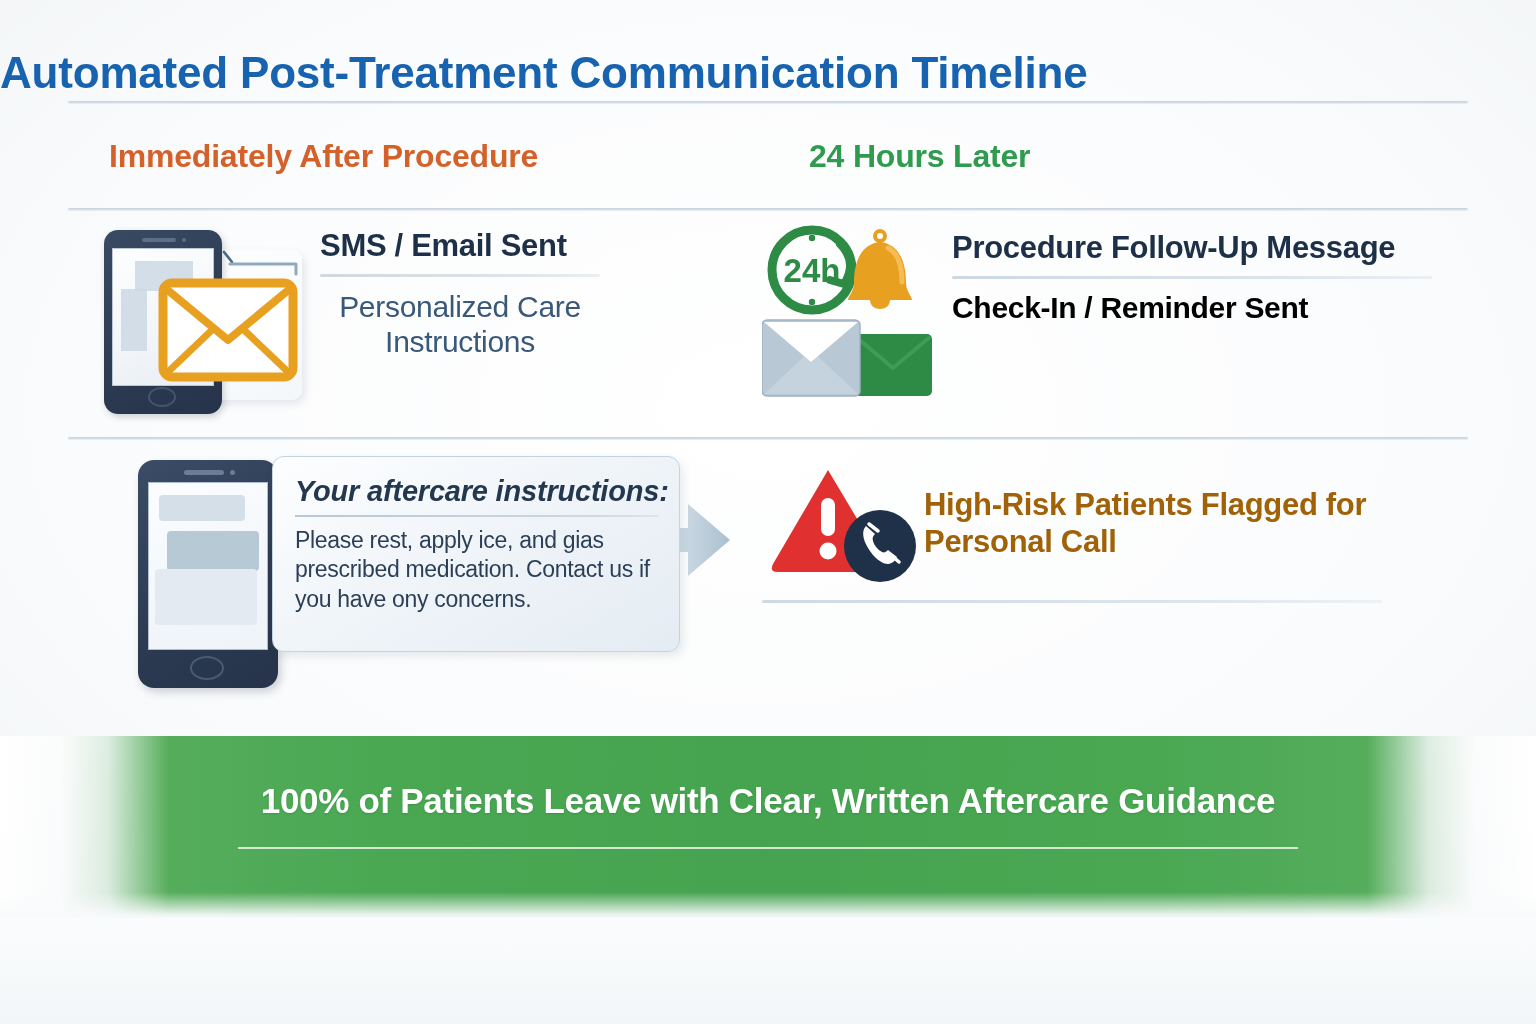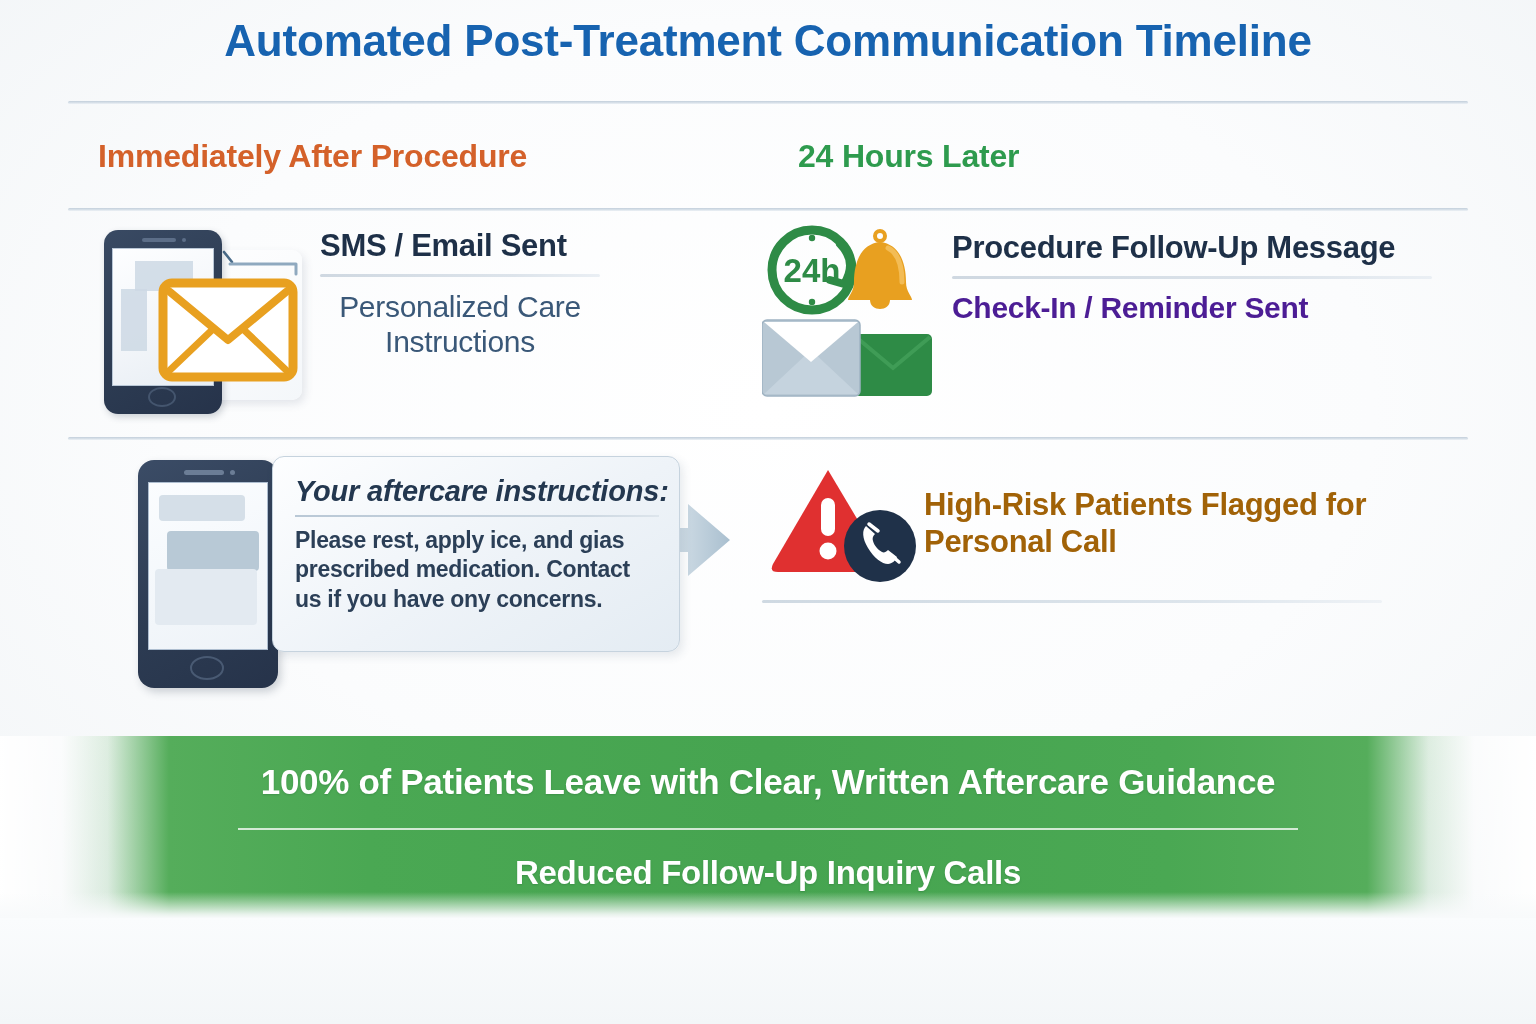--- a/index.html
+++ b/index.html
@@ -7,43 +7,43 @@
   body {
     font-family: "Liberation Sans", sans-serif;
     background:
       radial-gradient(ellipse 1100px 700px at 50% 40%, #ffffff 0%, #fbfcfd 55%, #f2f5f7 100%);
     position:relative;
     overflow:hidden;
   }
 
   
   .title {
-    text-align:center;
     font-size:44px;
     font-weight:bold;
     color:#1763B0;
     letter-spacing:-0.2px;
     padding-top:16px;
     text-shadow:0 1px 1px rgba(255,255,255,0.9);
+    margin-top:32px;
   }
 
   .rule {
     position:absolute;
     left:68px; right:68px;
     height:3px;
     background:linear-gradient(to bottom,#c3cfdb 0%,#d9e2ea 60%,#eef2f6 100%);
     border-radius:2px;
   }
   .rule.r1 { top:101px; }
   .rule.r2 { top:208px; }
   .rule.r3 { top:437px; }
 
   
   .col-headers { position:absolute; top:138px; left:0; right:0; height:58px; }
-  .hdr { position:absolute; font-size:32px; font-weight:bold; letter-spacing:-0.2px; }
+  .hdr { position:absolute; font-size:32px; font-weight:bold; letter-spacing:-0.2px;margin-left:11px; }
   .hdr.left  { left:98px;  color:#D4612A; }
   .hdr.right { left:798px; color:#2E9B4E; }
 
   
   .row1 { position:absolute; top:222px; left:0; right:0; height:208px; }
 
   .phone1 { position:absolute; left:104px; top:8px; width:200px; height:190px; }
 
   
   .phone-body {
@@ -99,21 +99,21 @@
     background:linear-gradient(to right,#cfd8e1,#dde4eb 70%,#eaeff4);
     margin:10px 0 12px 0;
   }
 
   .arrow { position:absolute; left:614px; top:272px; width:120px; height:92px; }
 
   
   .icons-24h { position:absolute; left:762px; top:0px; width:180px; height:190px; }
   .txtblock2 { position:absolute; left:952px; top:8px; width:480px; }
   .txtblock2 .lbl-strong { font-size:31px; }
-  .txtblock2 .lbl-sub2 { font-size:30px; font-weight:bold; color:#4c1d95; letter-spacing:-0.3px; white-space:nowrap; }
+  .txtblock2 .lbl-sub2 { font-size:30px; font-weight:bold; color:#000000; letter-spacing:-0.3px; white-space:nowrap; }
 
   
   .row2 { position:absolute; top:452px; left:0; right:0; height:250px; }
 
   .phone2 { position:absolute; left:138px; top:8px; width:140px; height:238px; }
   .phone2-body {
     position:absolute; left:0; top:0; width:140px; height:228px;
     background:linear-gradient(150deg,#3b4c66 0%,#2d3c53 55%,#26334a 100%);
     border-radius:16px;
     box-shadow:3px 4px 9px rgba(40,55,75,0.22);
@@ -140,21 +140,21 @@
   }
   .bubble-title {
     font-size:29px; font-weight:bold; font-style:italic; color:#23374f;
     letter-spacing:-0.2px; white-space:nowrap;
   }
   .bubble-rule {
     height:2px; background:linear-gradient(to right,#b9c8d6,#ccd7e1 80%,#dde5ec);
     margin:7px 0 9px 0;
   }
   .bubble-body {
-    font-size:23px; font-weight:bold; color:#2b3f57; line-height:1.28;
+    font-size:23px; font-weight:normal; color:#2b3f57; line-height:1.28;
     letter-spacing:-0.3px;
   }
 
   .warn-icons { position:absolute; left:770px; top:12px; width:160px; height:118px; }
   .txtblock3 { position:absolute; left:924px; top:34px; width:460px; }
   .txtblock3 .lbl-risk {
     font-size:31px; font-weight:bold; color:#a16207; line-height:1.2;
     letter-spacing:-0.3px;
   }
   .rule.r4 {
@@ -338,15 +338,14 @@
   <div class="txtblock3">
     <div class="lbl-risk">High-Risk Patients Flagged for Personal Call</div>
   </div>
 
 </div>
 <div class="rule r4"></div>
 
 <div class="banner">
   <div class="banner-line1">100% of Patients Leave with Clear, Written Aftercare Guidance</div>
   <div class="banner-div"></div>
-  <div class="banner-line2">Reduced Follow-Up Inquiry Calls</div>
 </div>
 <div class="footer-space"></div>
 
 </body></html>

